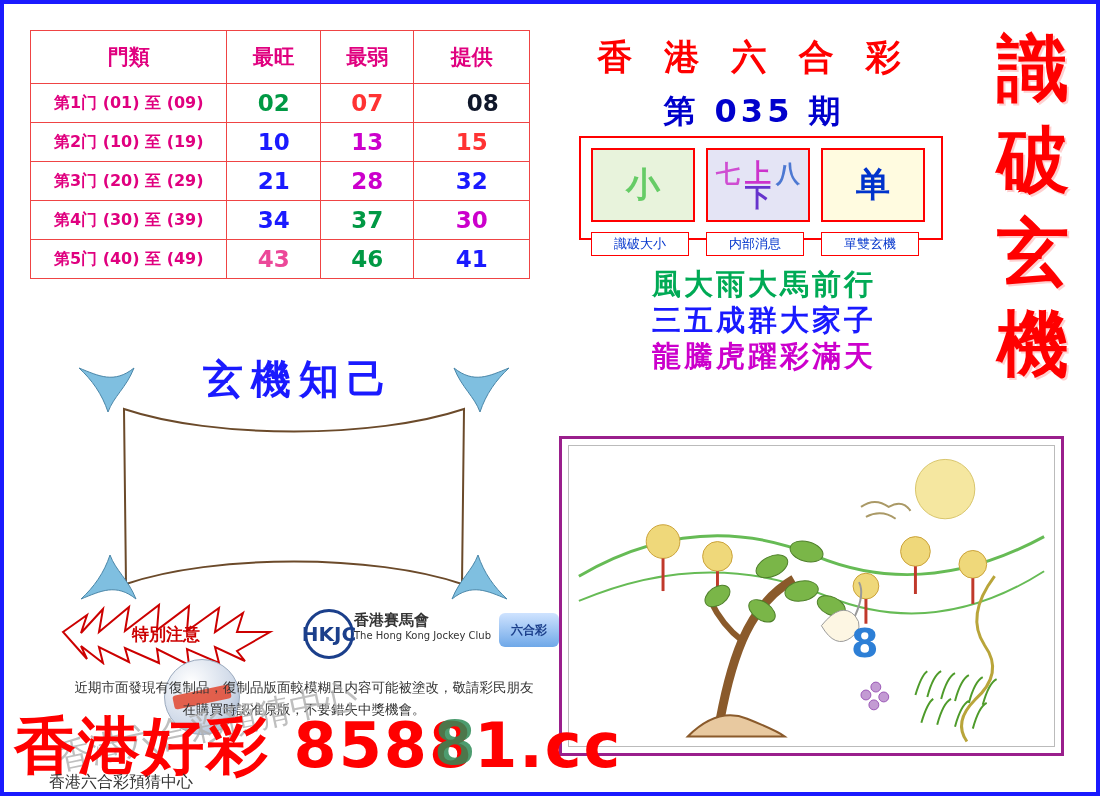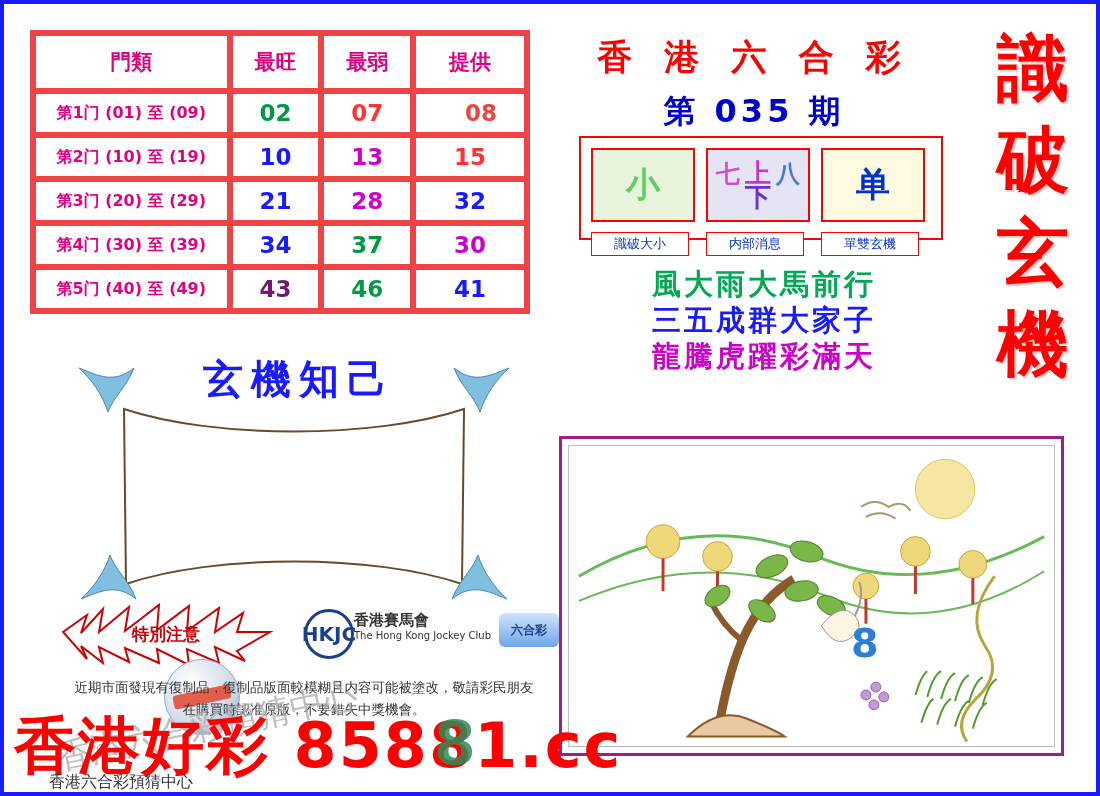--- a/index.html
+++ b/index.html
@@ -15,21 +15,21 @@
     border:4px solid #1a1aff;
     box-sizing:border-box;
   }
 
   
   .tbl-wrap{position:absolute;left:26px;top:26px;width:500px;}
   table.main{
     border-collapse:collapse;width:500px;background:#ffffff;
   }
   table.main td,table.main th{
-    border:6px solid #ef4444;
+    border:1px solid #ef4444;
     text-align:center;
     padding:6px 2px;
     font-family:"DejaVu Sans","Liberation Sans",sans-serif;
   }
   table.main th{
     color:#e0007f;font-size:21px;font-weight:bold;height:40px;
   }
   td.rowlabel{
     color:#e0007f;font-size:16px;font-weight:bold;width:200px;white-space:nowrap;
   }
@@ -174,21 +174,21 @@
           <tr>
         <th>門類</th>
         <th>最旺</th>
         <th>最弱</th>
         <th>提供</th>
       </tr>
       <tr>
         <td class="rowlabel">第1门 (01) 至 (09)</td>
         <td class="num" id="r0h" style="color: rgb(0, 153, 68);">02</td>
         <td class="num" id="r0c" style="color: rgb(255, 51, 51);">07</td>
-        <td class="num" id="r0g" style="color: #ef4444; padding-left: 24px;">08</td>
+        <td class="num" id="r0g" style="color: #0f172a; padding-left: 24px;">08</td>
       </tr>
       <tr>
         <td class="rowlabel">第2门 (10) 至 (19)</td>
         <td class="num" id="r1h" style="color: rgb(26, 26, 255);">10</td>
         <td class="num" id="r1c" style="color: rgb(204, 0, 204);">13</td>
         <td class="num" id="r1g" style="color: rgb(255, 51, 51);">15</td>
       </tr>
       <tr>
         <td class="rowlabel">第3门 (20) 至 (29)</td>
         <td class="num" id="r2h" style="color: rgb(26, 26, 255);">21</td>
@@ -196,21 +196,21 @@
         <td class="num" id="r2g" style="color: rgb(26, 26, 255);">32</td>
       </tr>
       <tr>
         <td class="rowlabel">第4门 (30) 至 (39)</td>
         <td class="num" id="r3h" style="color: rgb(26, 26, 255);">34</td>
         <td class="num" id="r3c" style="color: rgb(0, 153, 68);">37</td>
         <td class="num" id="r3g" style="color: rgb(204, 0, 204);">30</td>
       </tr>
       <tr>
         <td class="rowlabel">第5门 (40) 至 (49)</td>
-        <td class="num" id="r4h" style="color: #701a75;">43</td>
+        <td class="num" id="r4h" style="color: #ec4899;">43</td>
         <td class="num" id="r4c" style="color: rgb(0, 153, 68);">46</td>
         <td class="num" id="r4g" style="color: rgb(26, 26, 255);">41</td>
       </tr>
     </tbody>
       </table>
   </div>
 
   <div class="hk-title">香 港 六 合 彩</div>
   <div class="issue">第 035 期</div>
 

